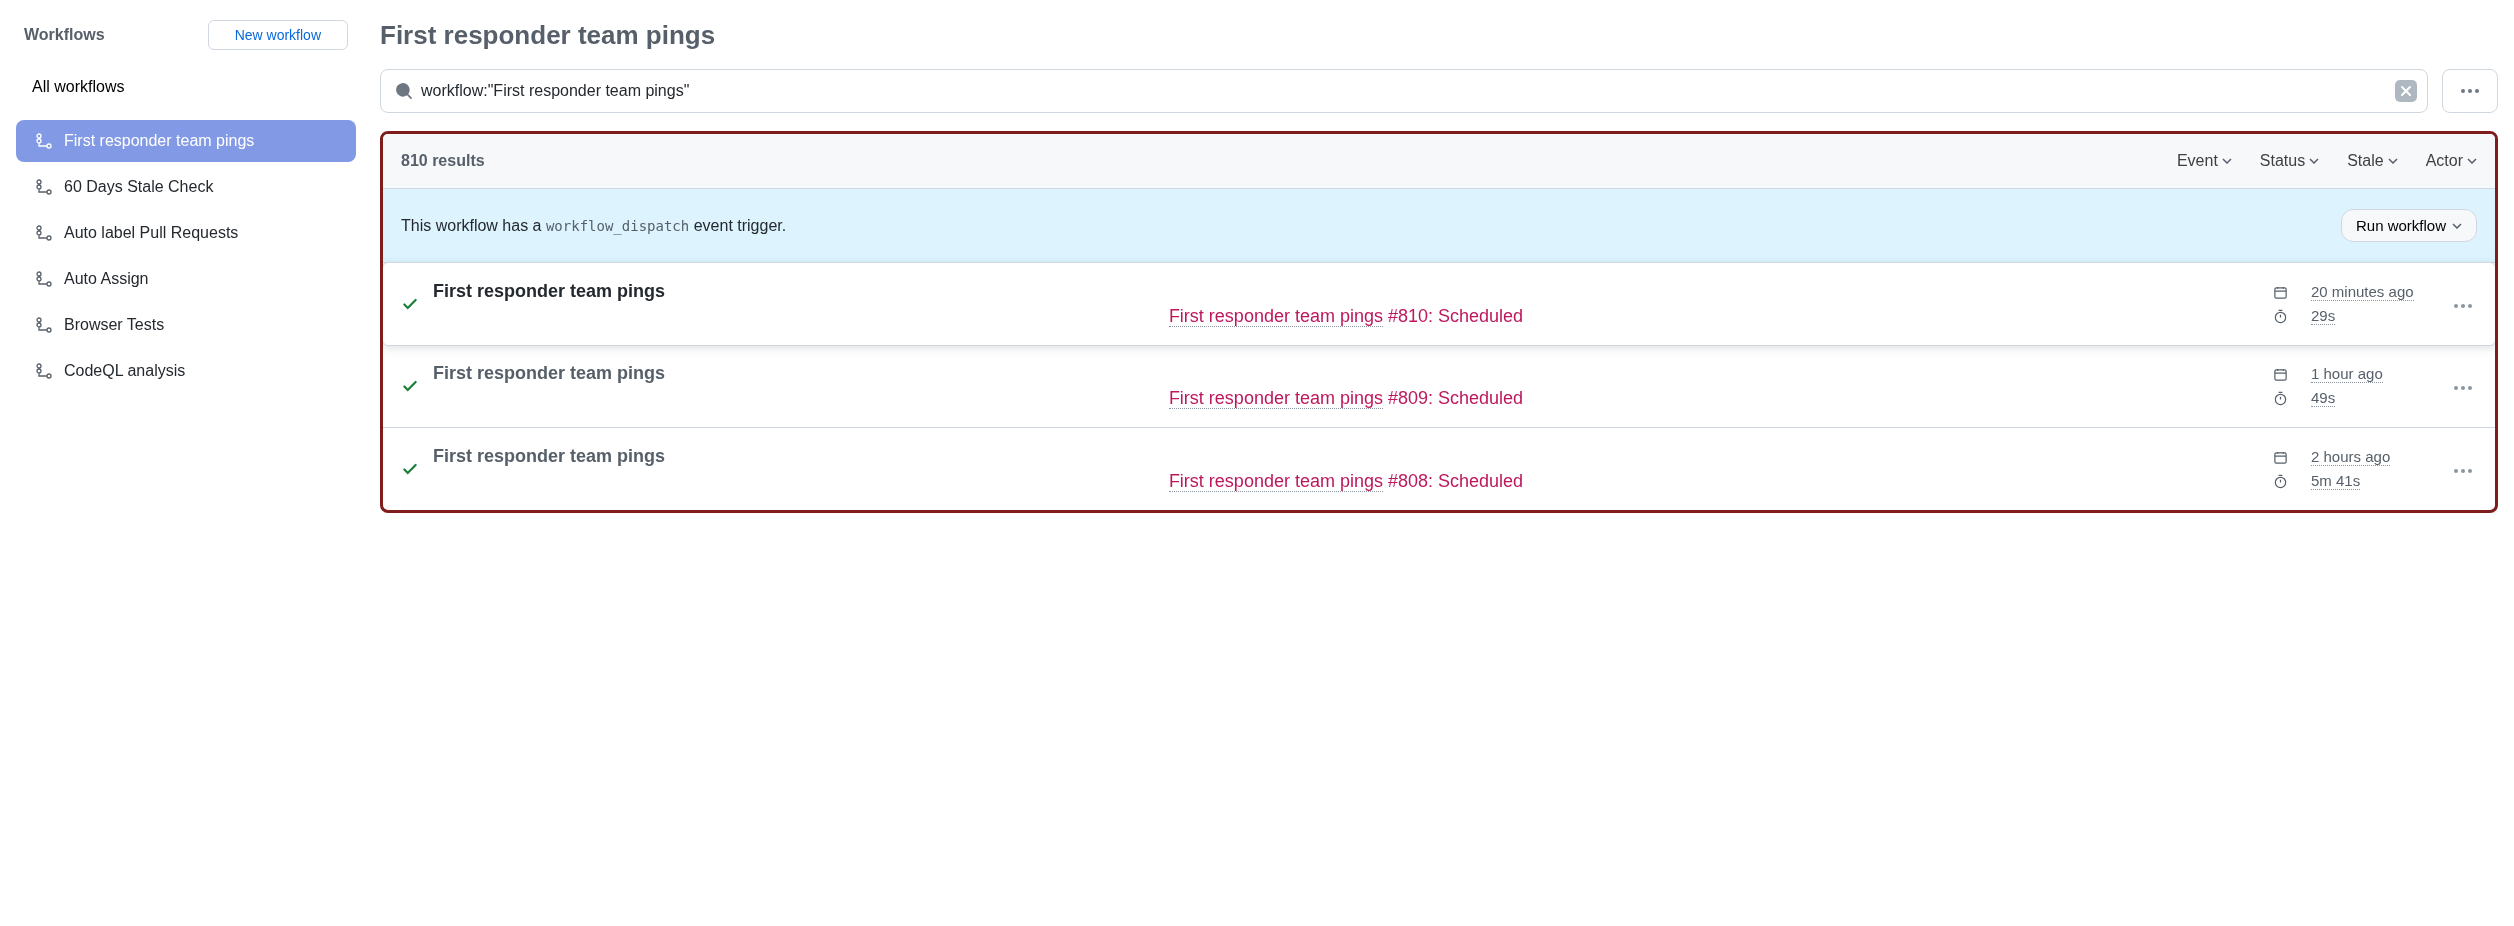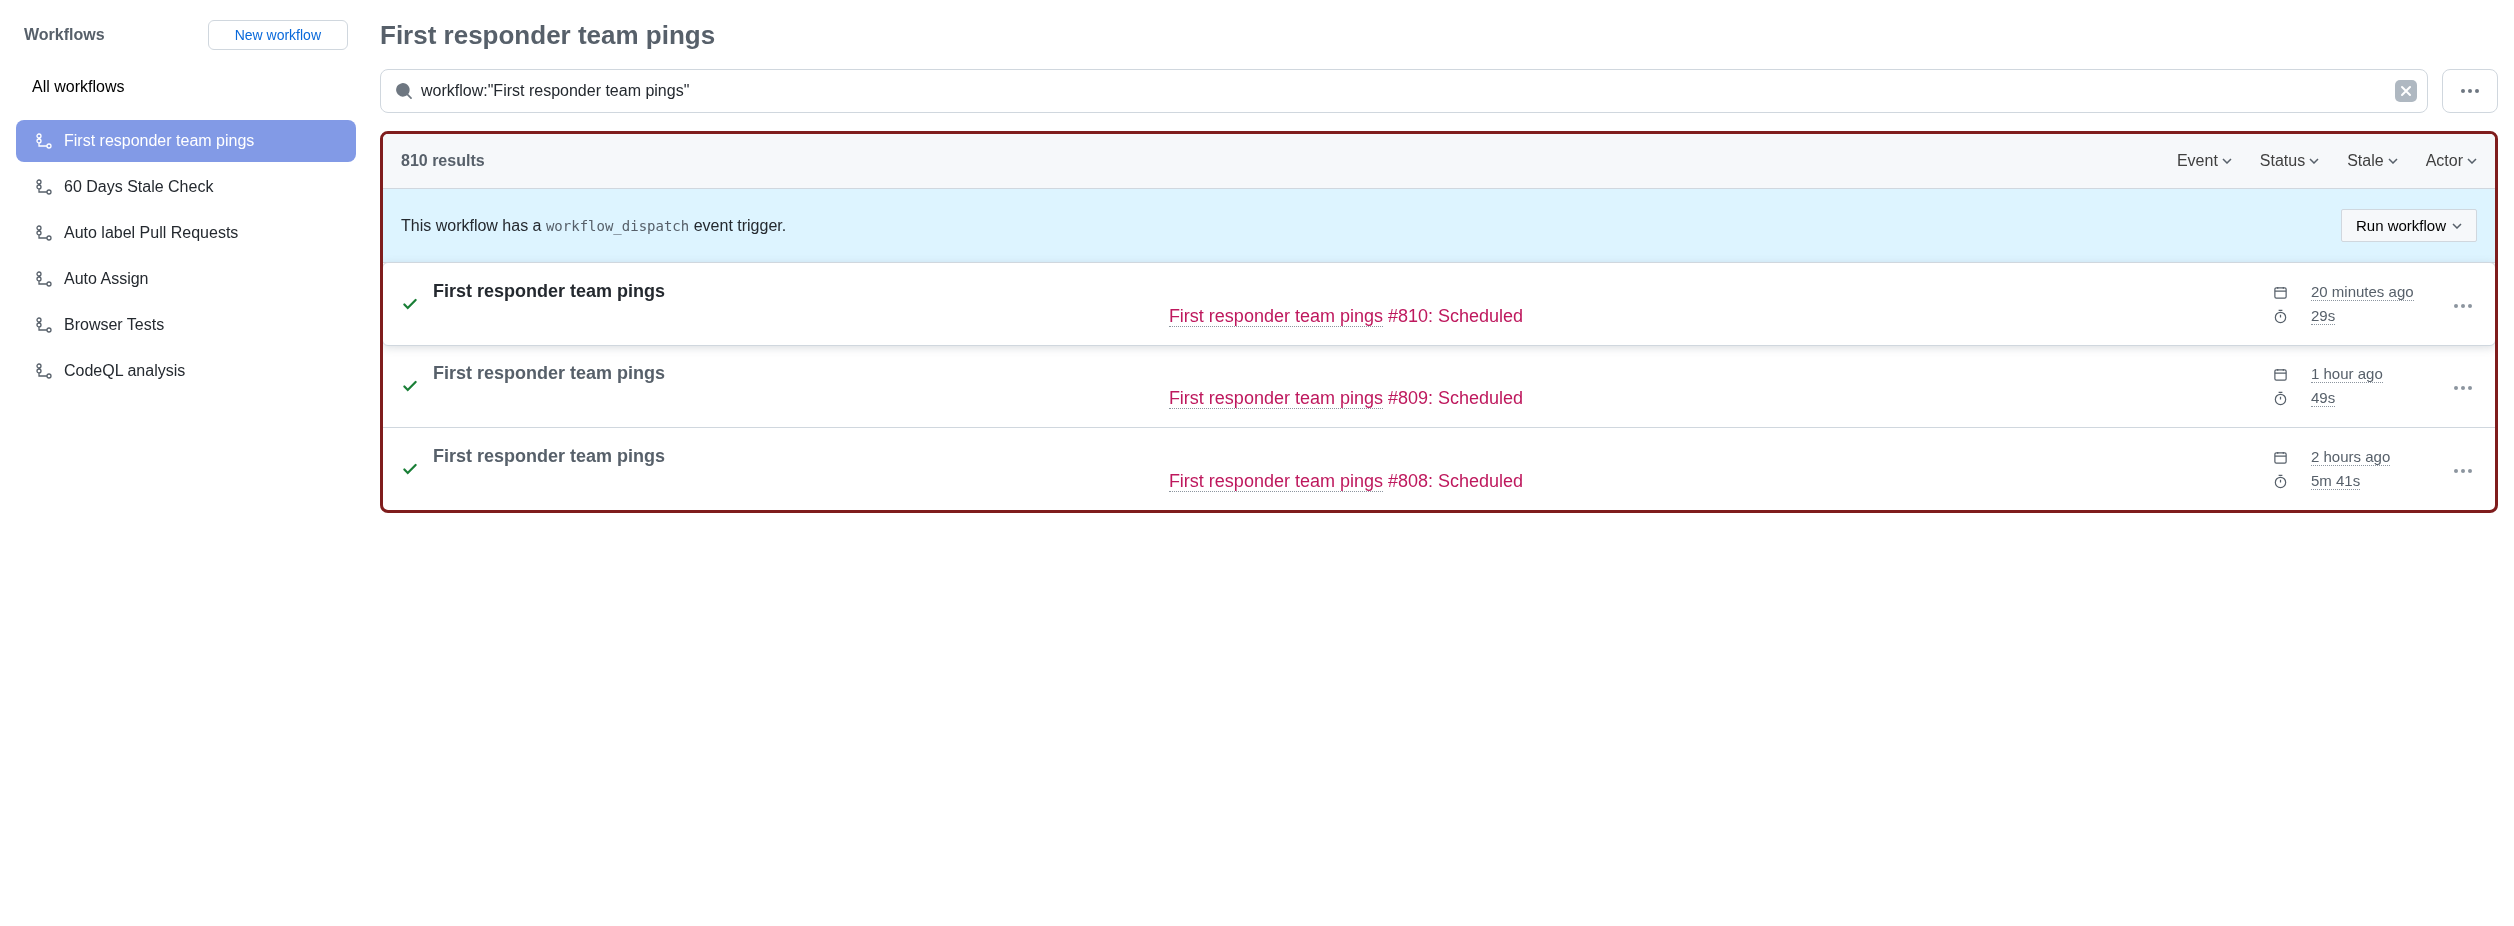--- a/index.html
+++ b/index.html
@@ -115,21 +115,21 @@
   border-bottom: 1px solid #d0d7de;
 }
 .dispatch-text { font-size: 16px; color: #24292f; }
 .dispatch-text code {
   font-family: ui-monospace, SFMono-Regular, Menlo, monospace;
   font-size: 14px;
   color: #57606a;
 }
 .run-workflow-btn {
   border: 1px solid #d0d7de;
-  border-radius: 2px;
+  border-radius: 12px;
   background: #f6f8fa;
   font-size: 15px;
   font-weight: 500;
   padding: 7px 14px;
   cursor: pointer;
   display: flex;
   align-items: center;
   gap: 6px;
 }
 

